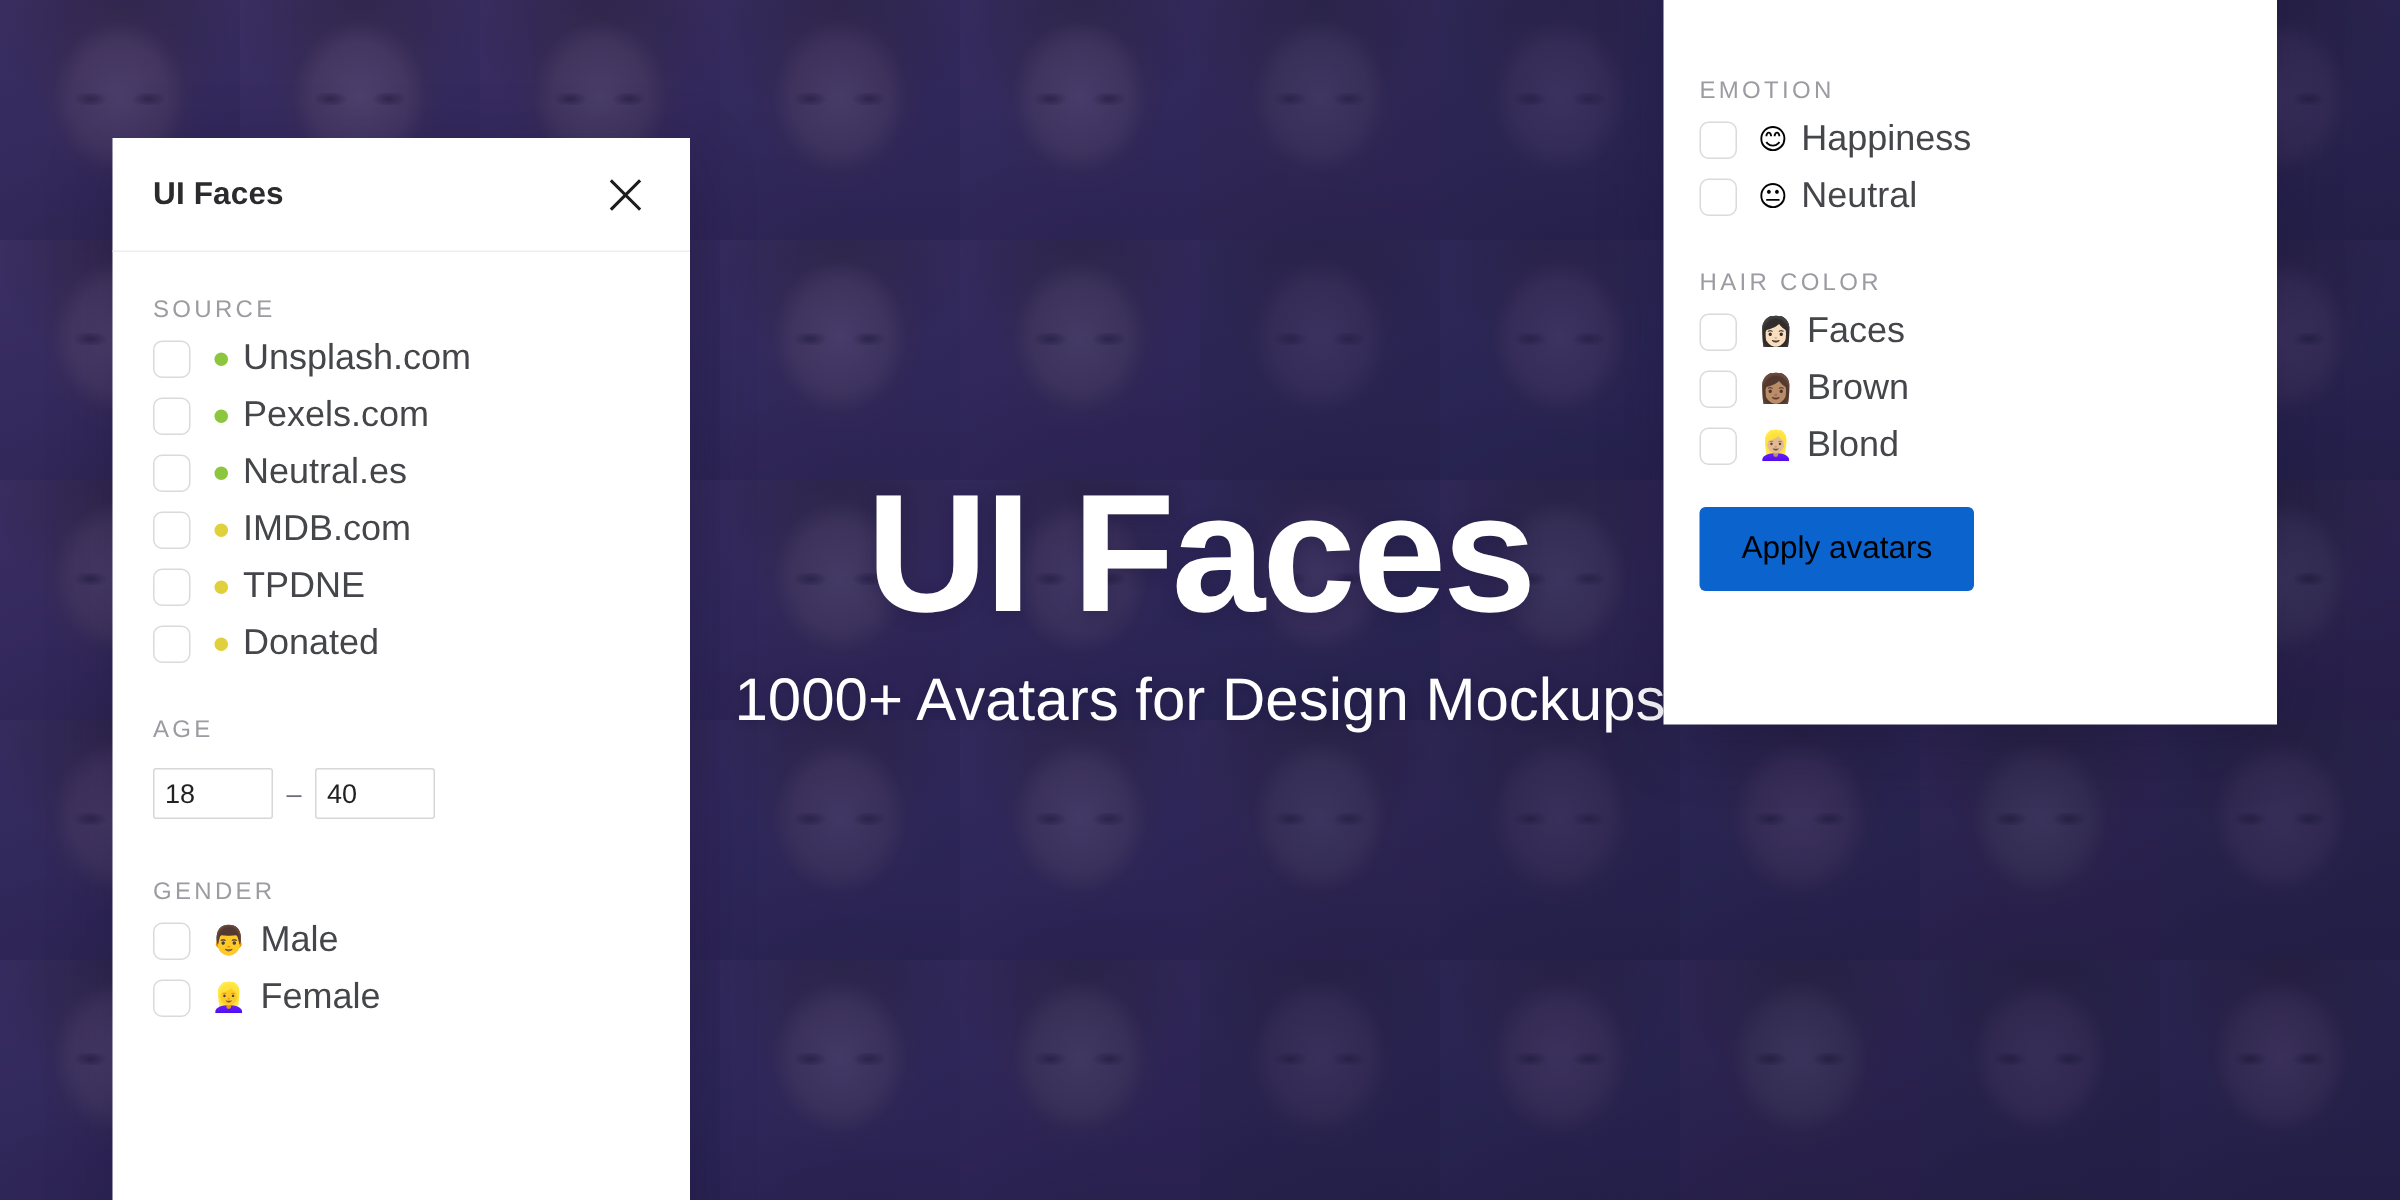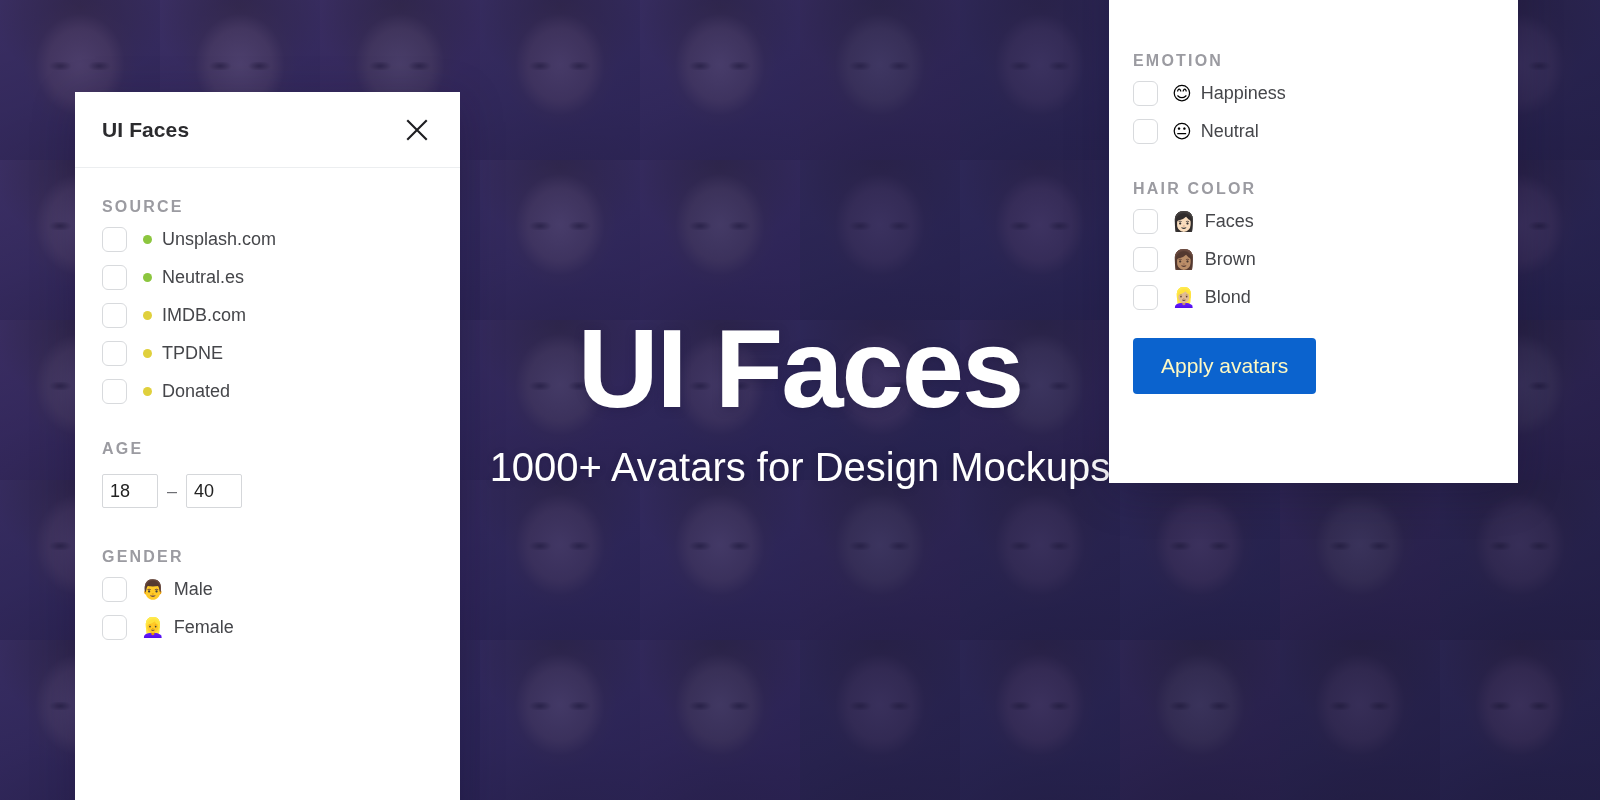--- a/index.html
+++ b/index.html
@@ -145,21 +145,21 @@
   }
   #close-button svg { display: block; }
 
   .panel-body { padding: 0 27px; }
 
   .section-label {
     font-size: 16px;
     letter-spacing: 2.2px;
     color: #9b9ba1;
     text-transform: uppercase;
-    font-weight: bold;
+    font-weight: normal;
   }
 
   .check-list { margin-top: 4px; }
 
   .check-row {
     display: flex;
     align-items: center;
     height: 38px;
     cursor: pointer;
   }
@@ -180,34 +180,34 @@
   }
   .row-emoji {
     margin-left: 14px;
     font-size: 19px;
     line-height: 1;
     font-family: "DejaVu Sans", sans-serif;
     flex: 0 0 auto;
   }
   .row-label {
     margin-left: 9px;
-    font-size: 18px;
+    font-size: 24px;
     color: #45464a;
     white-space: nowrap;
   }
   .row-label.after-dot { margin-left: 10px; }
 
   
   #age-inputs {
     display: flex;
     align-items: center;
     margin-top: 16px;
   }
   .age-field {
-    width: 56px;
+    width: 80px;
     height: 34px;
     border: 1px solid #d5d7da;
     border-radius: 2px;
     font-size: 18px;
     color: #222;
     padding: 0 7px;
     font-family: "Liberation Sans", sans-serif;
     background: #fff;
   }
   #age-dash {
@@ -225,21 +225,21 @@
     height: 541px;
     padding: 0 24px;
   }
 
   #apply-button {
     margin-top: 22px;
     height: 56px;
     padding: 0 28px;
     border: none;
     border-radius: 4px;
-    color: #fef9c3;
+    color: #000000;
     font-size: 21px;
     font-family: "Liberation Sans", sans-serif;
     cursor: pointer;
     display: inline-flex;
     align-items: center;
     justify-content: center;
   }
   .gap-md { height: 30px; }
   .gap-lg { height: 40px; }
 </style>
@@ -476,20 +476,25 @@
       <div class="section-label">SOURCE</div>
       <div class="check-list" id="source-list">
           <div class="check-row">
             <div class="cbx"></div>
             <span class="row-dot" style="background: rgb(140, 198, 62);"></span>
             <span class="row-label after-dot">Unsplash.com</span>
           </div>
           <div class="check-row">
             <div class="cbx"></div>
             <span class="row-dot" style="background: rgb(140, 198, 62);"></span>
+            <span class="row-label after-dot">Pexels.com</span>
+          </div>
+          <div class="check-row">
+            <div class="cbx"></div>
+            <span class="row-dot" style="background: rgb(140, 198, 62);"></span>
             <span class="row-label after-dot">Neutral.es</span>
           </div>
           <div class="check-row">
             <div class="cbx"></div>
             <span class="row-dot" style="background: rgb(224, 208, 60);"></span>
             <span class="row-label after-dot">IMDB.com</span>
           </div>
           <div class="check-row">
             <div class="cbx"></div>
             <span class="row-dot" style="background: rgb(224, 208, 60);"></span>

